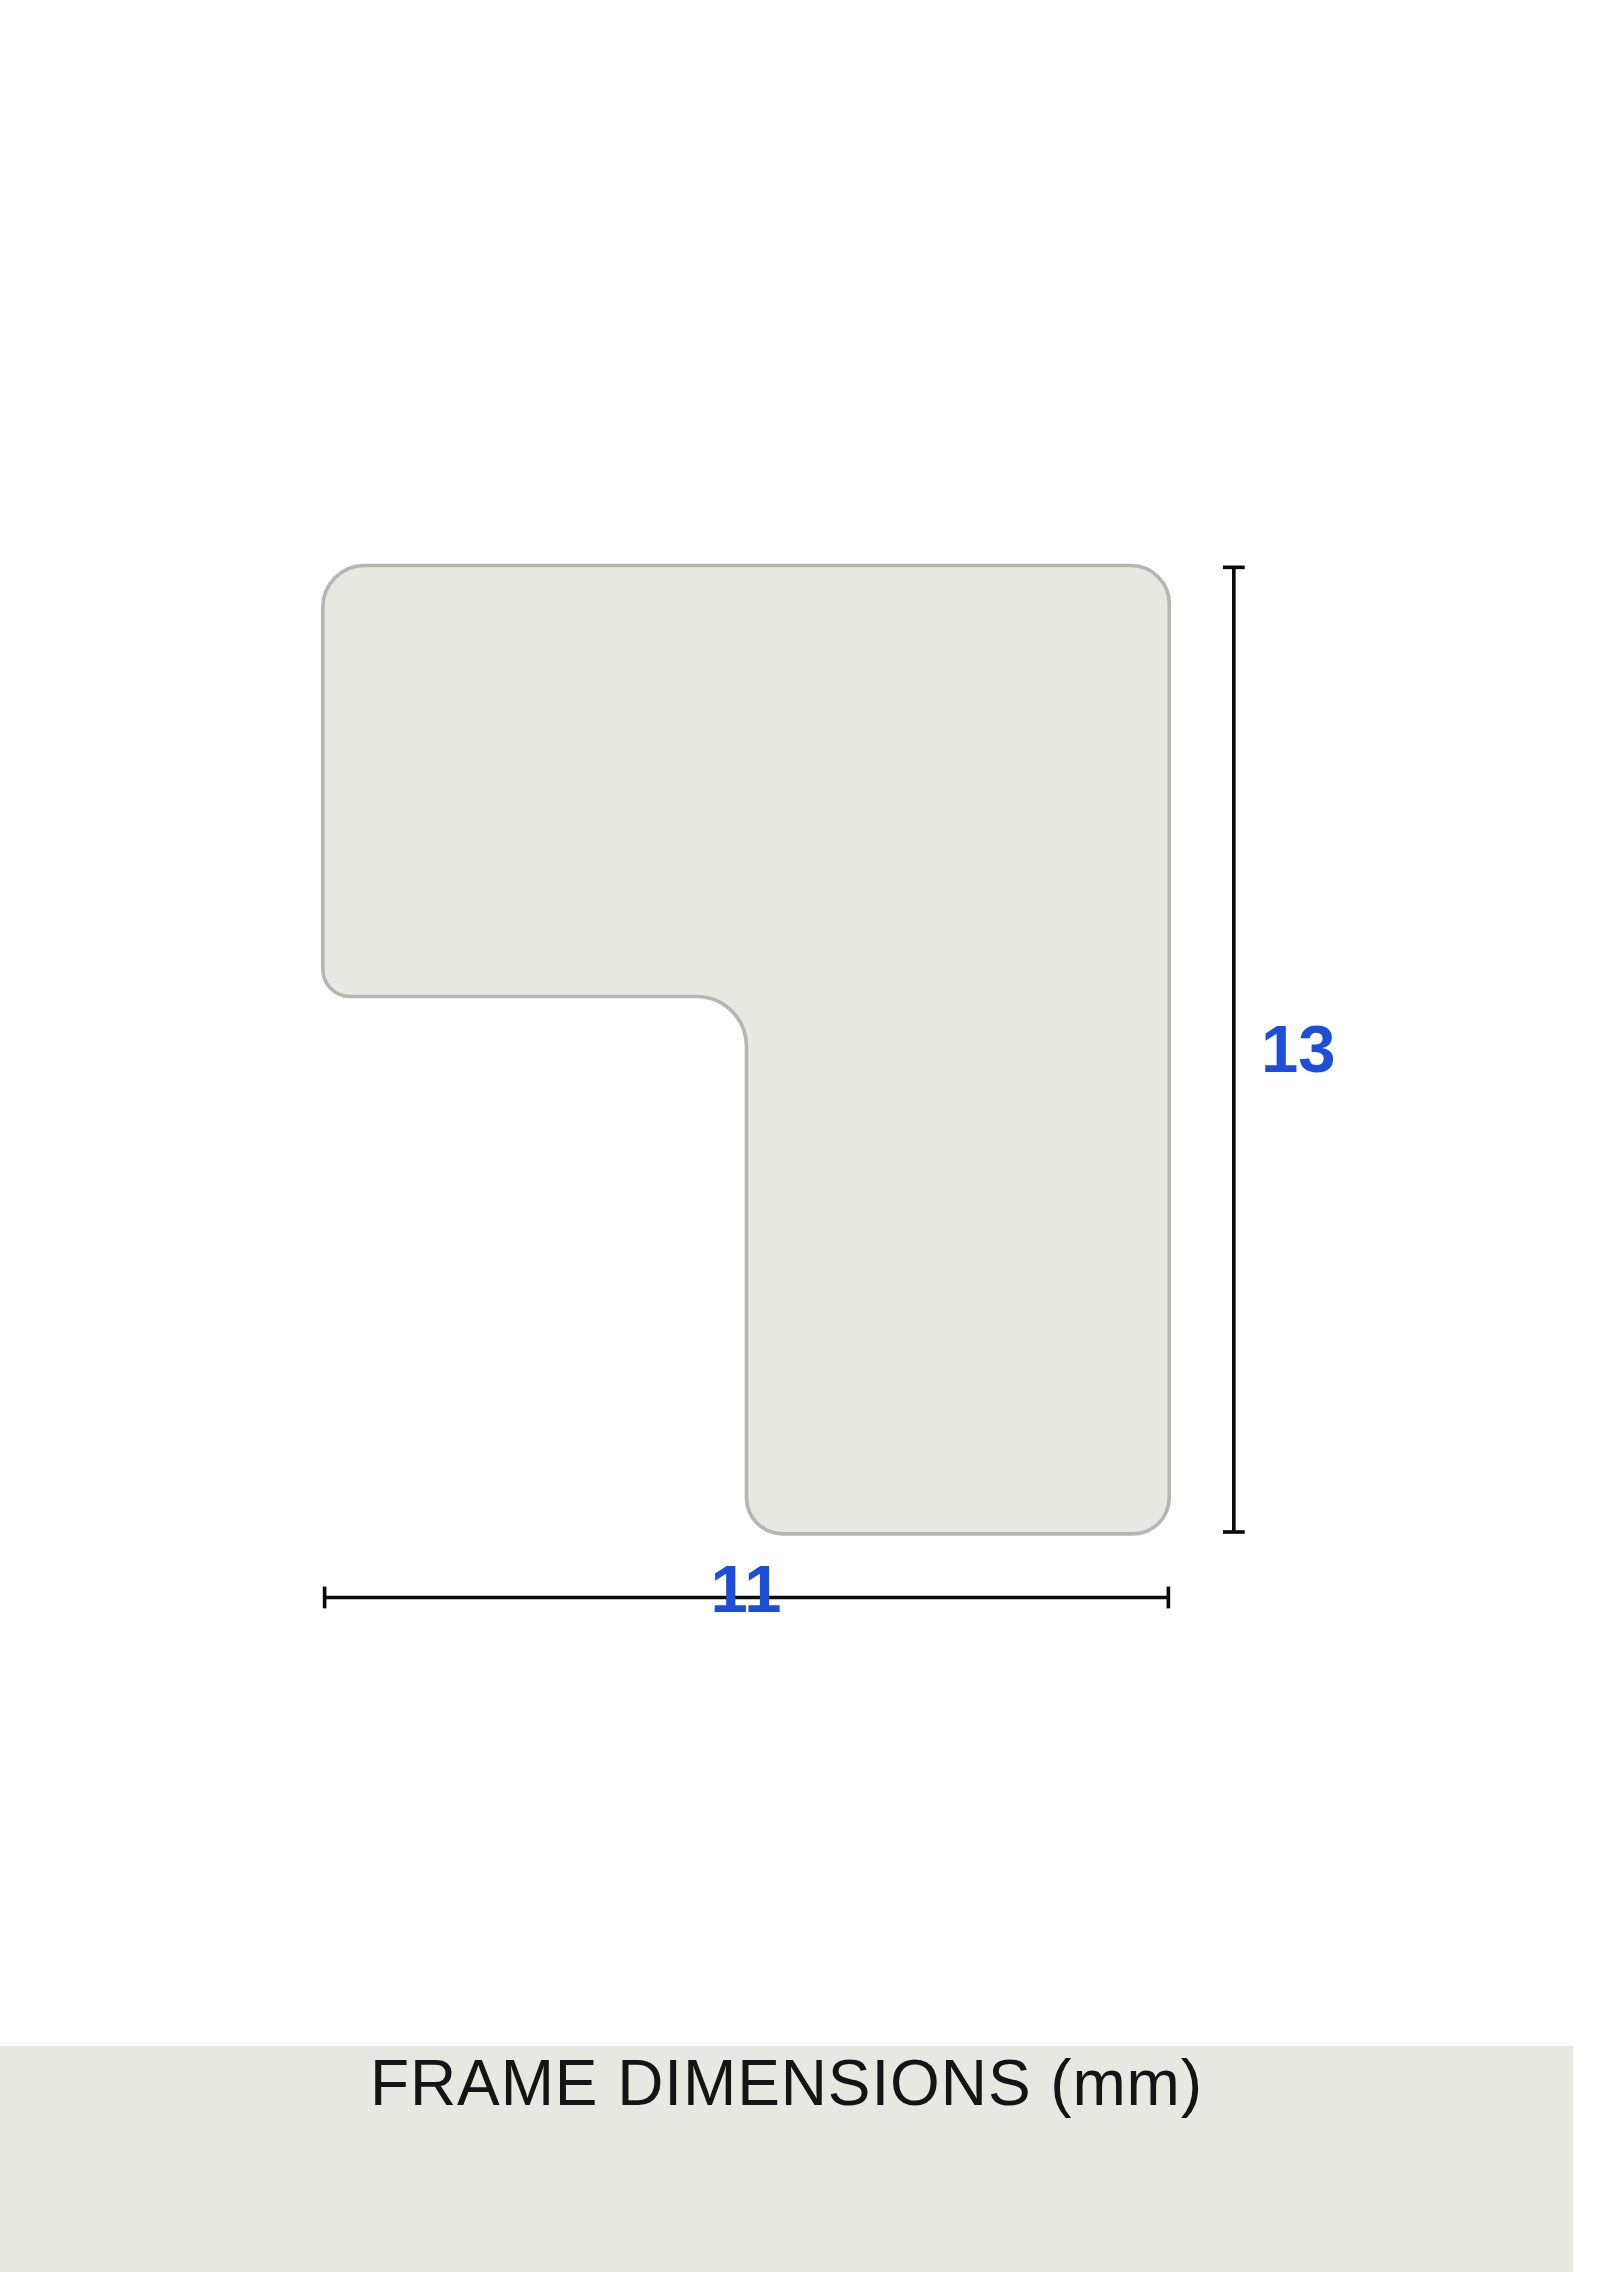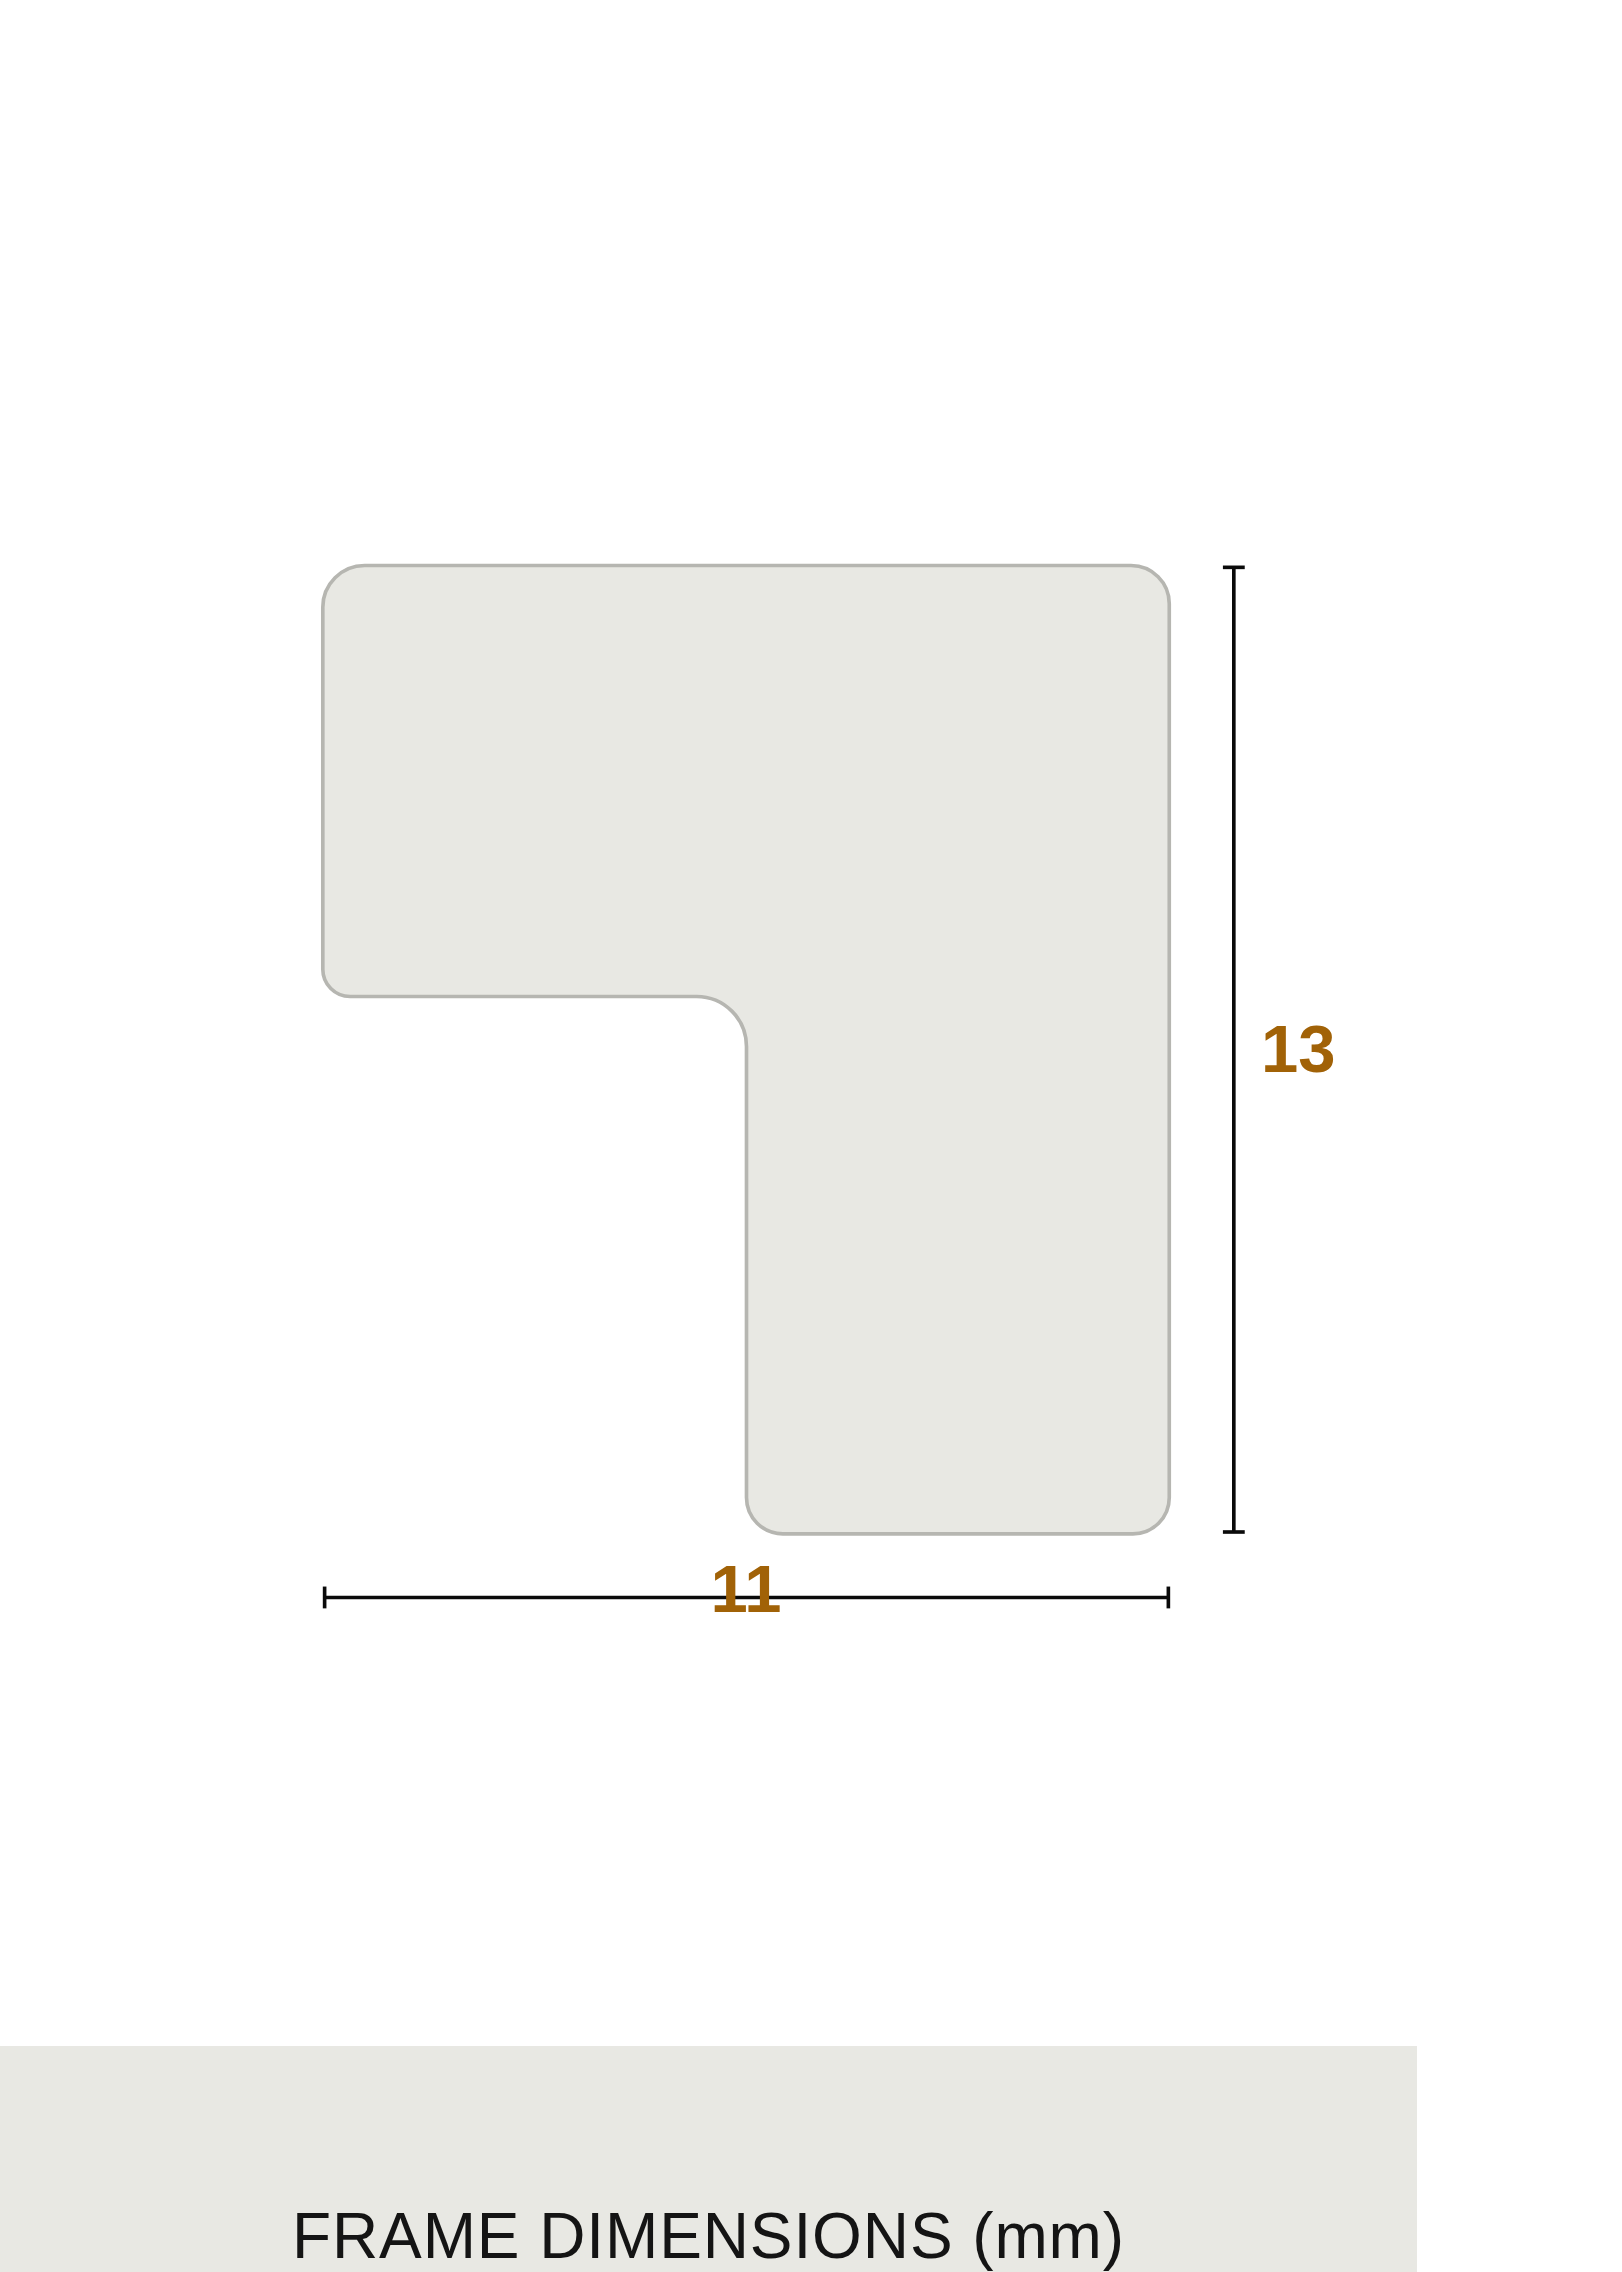--- a/index.html
+++ b/index.html
@@ -17,45 +17,45 @@
   .diagram-svg {
     position: absolute;
     left: 0;
     top: 0;
     width: 1623px;
     height: 2273px;
     display: block;
   }
   .dim-label {
     position: absolute;
-    color: #a16207;
+    color: #1d4ed8;
     font-size: 67px;
     font-weight: bold;
     line-height: 1;
     white-space: nowrap;
   }
   .dim-label.height {
     left: 1261px;
     top: 1048px;
     transform: translateY(-50%);
   }
   .dim-label.width {
     left: 746px;
     top: 1588px;
     transform: translate(-50%, -50%);
   }
   .footer-bar {
     position: absolute;
     left: 0;
     top: 2046px;
-    width: 1417px;
+    width: 1573px;
     height: 227px;
     background: #e8e8e3;
     display: flex;
-    align-items: flex-end;
+    align-items: flex-start;
     justify-content: center;
   }
   .footer-caption {
     color: #141414;
     font-size: 64px;
     font-weight: 400;
     letter-spacing: 0.9px;
     white-space: nowrap;
   }
 </style>

